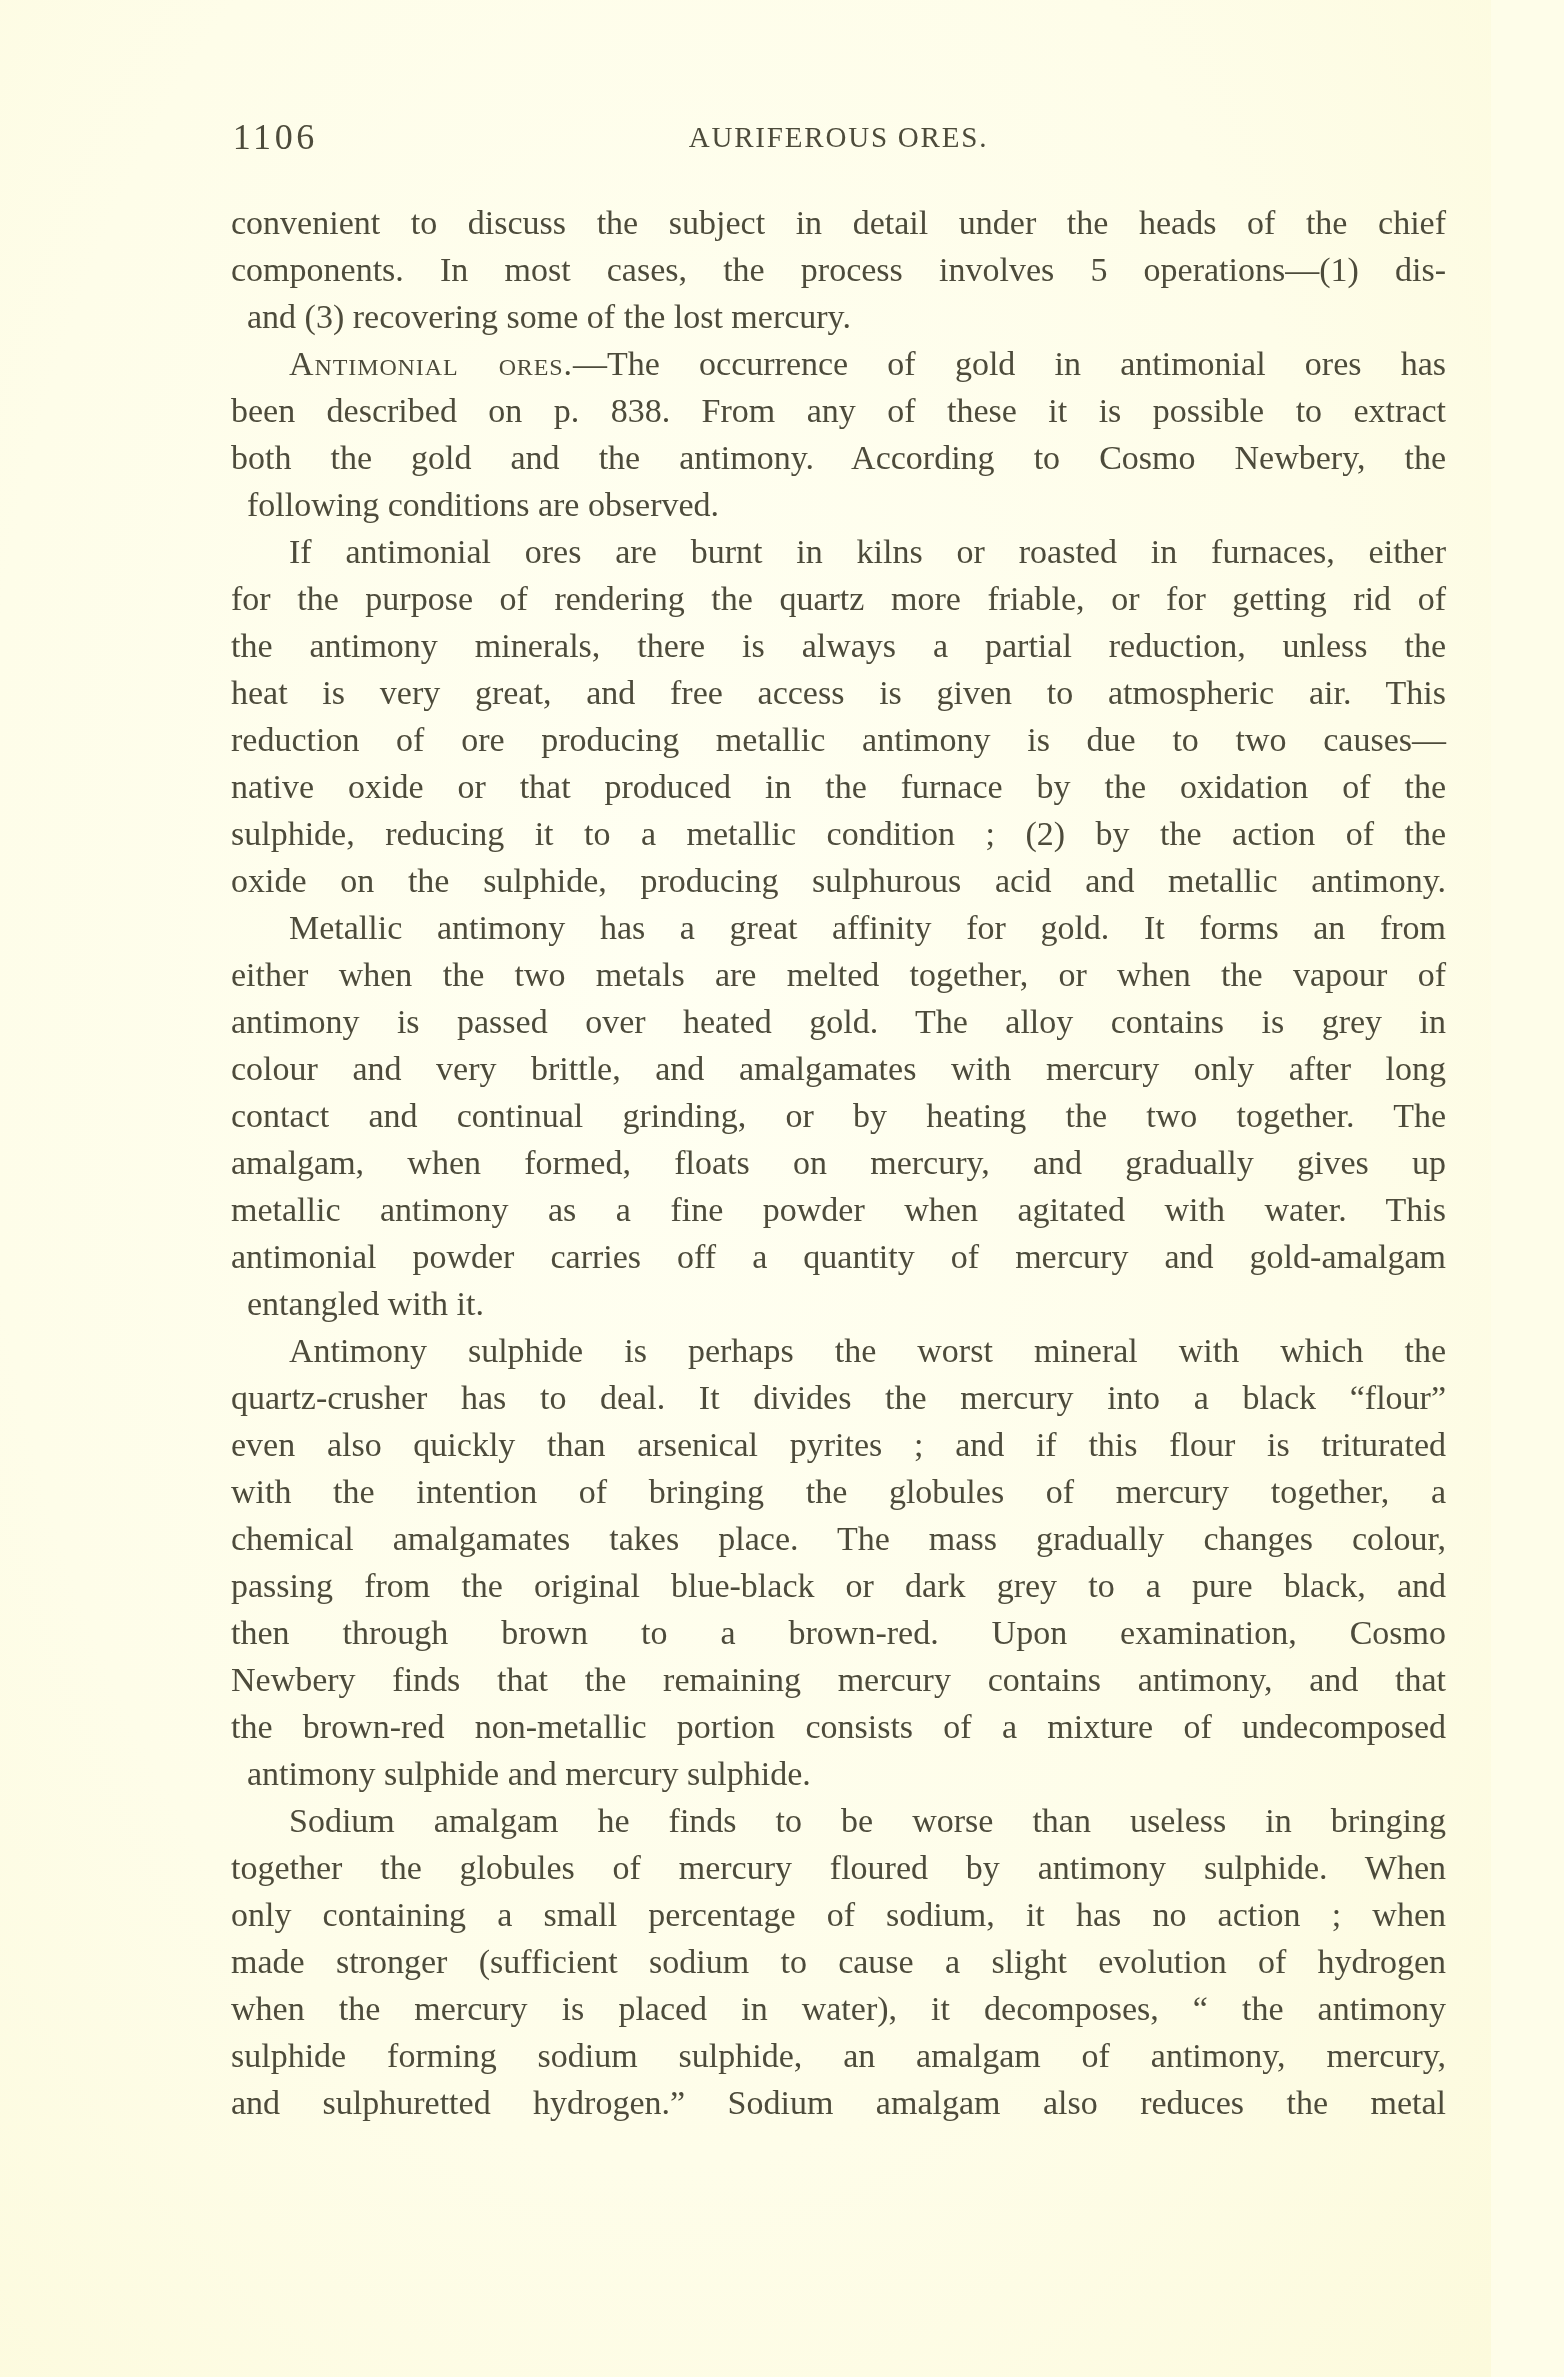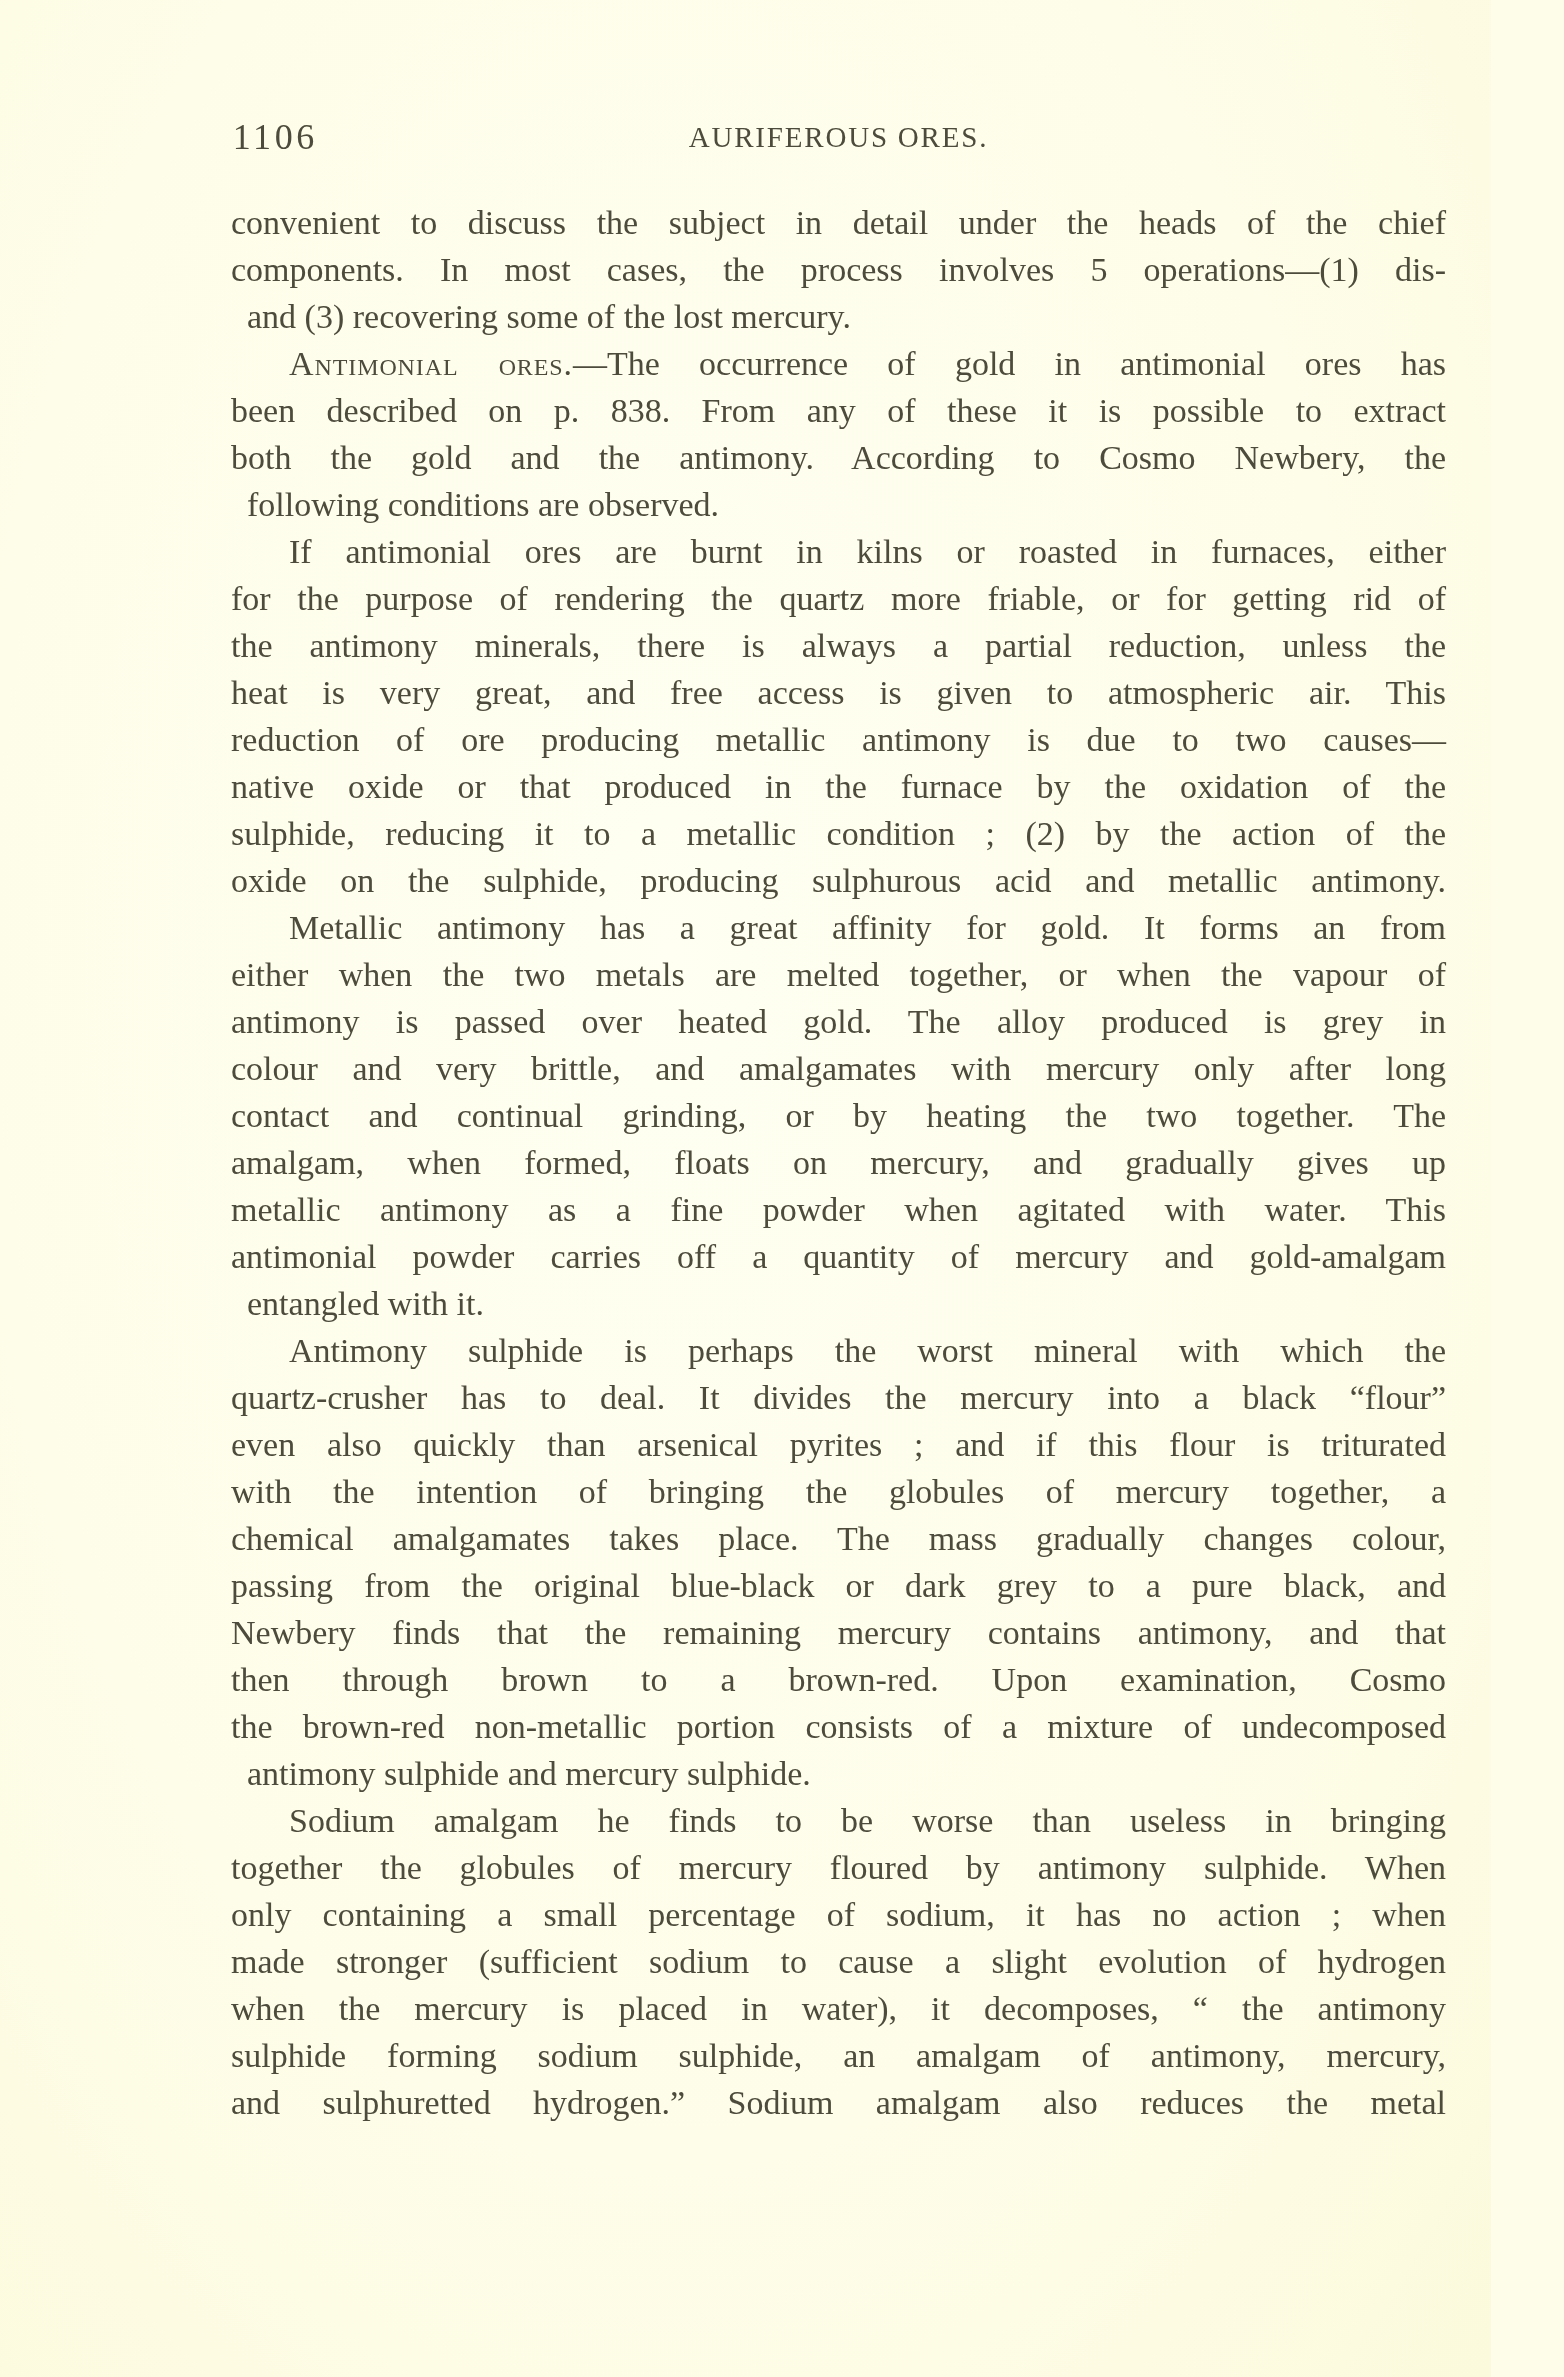--- a/index.html
+++ b/index.html
@@ -94,38 +94,38 @@
       <span class="line">heat is very great, and free access is given to atmospheric air.  This</span>
       <span class="line">reduction of ore producing metallic antimony is due to two causes—</span>
       <span class="line">native oxide or that produced in the furnace by the oxidation of the</span>
       <span class="line">sulphide, reducing it to a metallic condition ; (2) by the action of the</span>
       <span class="line">oxide on the sulphide, producing sulphurous acid and metallic antimony.</span>
     </div>
 
     <div>
       <span class="line indent">Metallic antimony has a great affinity for gold.  It forms an from</span>
       <span class="line">either when the two metals are melted together, or when the vapour of</span>
-      <span class="line">antimony is passed over heated gold.  The alloy produced is grey in</span>
+      <span class="line">antimony is passed over heated gold.  The alloy contains is grey in</span>
       <span class="line">colour and very brittle, and amalgamates with mercury only after long</span>
       <span class="line">contact and continual grinding, or by heating the two together.  The</span>
       <span class="line">amalgam, when formed, floats on mercury, and gradually gives up</span>
       <span class="line">metallic antimony as a fine powder when agitated with water.  This</span>
       <span class="line">antimonial powder carries off a quantity of mercury and gold-amalgam</span>
       <span class="line last">entangled with it.</span>
     </div>
 
     <div>
       <span class="line indent">Antimony sulphide is perhaps the worst mineral with which the</span>
       <span class="line">quartz-crusher has to deal.  It divides the mercury into a black “flour”</span>
       <span class="line">even also quickly than arsenical pyrites ; and if this flour is triturated</span>
       <span class="line">with the intention of bringing the globules of mercury together, a</span>
       <span class="line">chemical amalgamates takes place.  The mass gradually changes colour,</span>
       <span class="line">passing from the original blue-black or dark grey to a pure black, and</span>
+      <span class="line">then through brown to a brown-red.  Upon examination, Cosmo</span>
       <span class="line">Newbery finds that the remaining mercury contains antimony, and that</span>
-      <span class="line">then through brown to a brown-red.  Upon examination, Cosmo</span>
       <span class="line">the brown-red non-metallic portion consists of a mixture of undecomposed</span>
       <span class="line last">antimony sulphide and mercury sulphide.</span>
     </div>
 
     <div>
       <span class="line indent">Sodium amalgam he finds to be worse than useless in bringing</span>
       <span class="line">together the globules of mercury floured by antimony sulphide.  When</span>
       <span class="line">only containing a small percentage of sodium, it has no action ; when</span>
       <span class="line">made stronger (sufficient sodium to cause a slight evolution of hydrogen</span>
       <span class="line">when the mercury is placed in water), it decomposes, “ the antimony</span>

